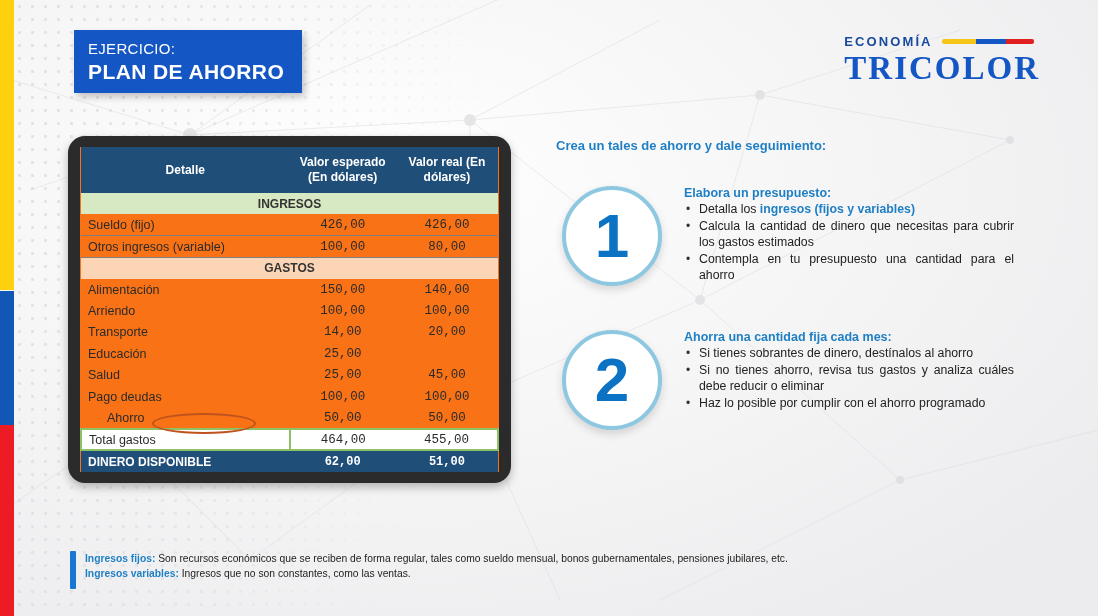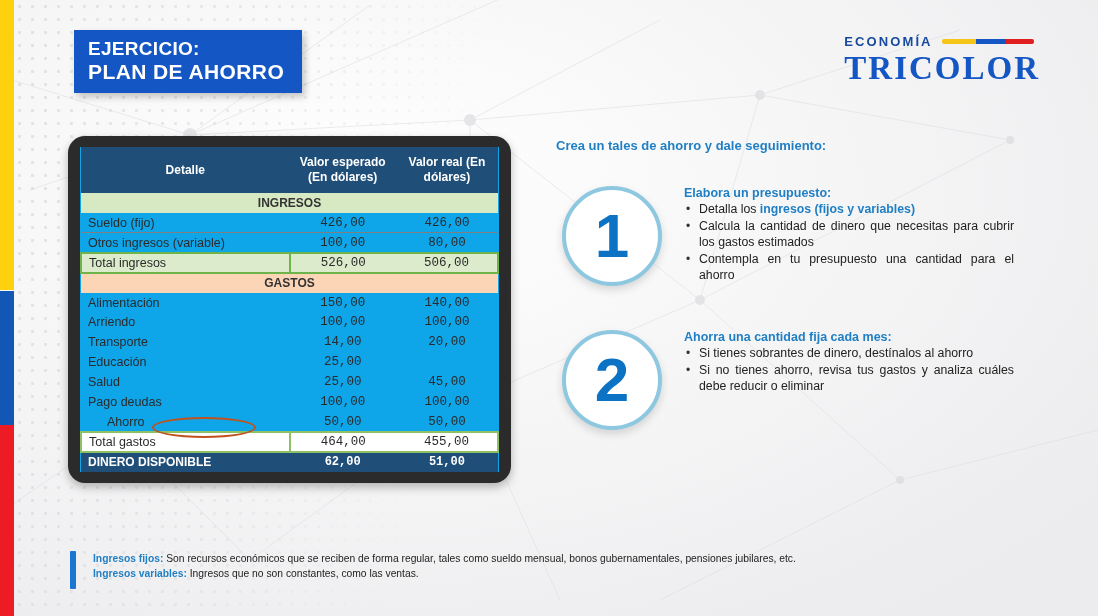--- a/index.html
+++ b/index.html
@@ -33,21 +33,21 @@
   #flagbar .r{ position:absolute; left:0; top:425px;width:14px; height:191px; background:#ed1c24; }
 
   
   #title-banner{
     position:absolute; left:74px; top:30px; width:228px; height:63px;
     background:#1456c4;
     box-shadow:3px 4px 7px rgba(0,0,0,.22);
     padding:9px 0 0 14px;
     color:#ffffff;
   }
-  #title-banner .l1{ font-size:19px; font-weight:bold; letter-spacing:.3px; line-height:19px; }
+  #title-banner .l1{ font-size:15px; font-weight:normal; letter-spacing:.3px; line-height:19px; }
   #title-banner .l2{ font-size:21px; font-weight:bold; letter-spacing:.4px; line-height:26px; margin-top:1px;}
 
   
   #logo{ position:absolute; right:58px; top:34px; text-align:left; }
   #logo .eco-row{ display:flex; align-items:center; gap:9px; }
   #logo .eco{ font-size:13px; font-weight:bold; letter-spacing:2.1px; color:#174a9c; }
   #logo .tri-flag{ display:flex; height:5px; width:92px; border-radius:2px; overflow:hidden; }
   #logo .tri-flag i{ display:block; height:100%; }
   #logo .tri-flag .f1{ width:34px; background:#f5c518; }
   #logo .tri-flag .f2{ width:30px; background:#1456c4; }
@@ -58,21 +58,21 @@
   #table-card{
     position:absolute; left:68px; top:136px; width:443px; height:347px;
     background:#2b2b2b;
     border-radius:17px;
     padding:11px 12px;
     box-shadow:0 4px 10px rgba(0,0,0,.28);
   }
   #budget-table{
     width:100%; height:100%;
     border-collapse:collapse;
-    background:#0ea5e9;
+    background:#f97316;
     font-size:12.5px;
     color:#2a2a2a;
     table-layout:fixed;
   }
   #budget-table td, #budget-table th{ padding:0 7px; height:19px; vertical-align:middle; }
   #budget-table th{ background:#1f4e79; color:#fff; font-size:12px; font-weight:bold; text-align:center; height:46px; line-height:15px; }
   .col-d{ width:50%; }
   .col-e{ width:25.5%; }
   .col-r{ width:24.5%; }
   .num{ text-align:center;font-family:Liberation Mono, monospace; }
@@ -129,21 +129,21 @@
   .bullets li::before{
     content:"•"; position:absolute; left:2px; top:0; color:#333; font-size:12px;
   }
   .hl{ color:#1f7fc4; font-weight:bold; }
   #step1{ left:562px; top:186px; }
   #step2{ left:562px; top:330px; }
 
   
   #footer-note{
     position:absolute; left:70px; top:551px; width:800px;
-    display:flex; gap:17px; align-items:flex-start;
+    display:flex; gap:9px; align-items:flex-start;
   }
   #footer-bar{ width:6px; height:38px; background:#1976d2; border-radius:1px; flex:none; }
   #footer-text{ font-size:10.3px; color:#222; line-height:14.5px; padding-top:1px; }
   #footer-text b{ color:#1f7fc4; }
 </style>
 </head>
 <body>
 
 <div id="bg-base"></div>
 <div id="bg-dots"></div>
@@ -214,25 +214,20 @@
       <tr class="rowline">
         <td>Sueldo (fijo)</td>
         <td class="num">426,00</td>
         <td class="num">426,00</td>
       </tr>
       <tr class="rowline">
         <td>Otros ingresos (variable)</td>
         <td class="num">100,00</td>
         <td class="num">80,00</td>
       </tr>
-      <tr class="tot-green">
-        <td>Total ingresos</td>
-        <td class="num">526,00</td>
-        <td class="num">506,00</td>
-      </tr>
 
       <tr>
         <td class="sect sect-gas" colspan="3">GASTOS</td>
       </tr>
 
       <tr>
         <td>Alimentación</td>
         <td class="num">150,00</td>
         <td class="num">140,00</td>
       </tr>
@@ -306,20 +301,21 @@
 
 <div class="step" id="step2">
   <div class="step-circle">
     <span>2</span>
   </div>
   <div class="step-body">
     <div class="step-head">Ahorra una cantidad fija cada mes:</div>
     <ul class="bullets">
       <li>Si tienes sobrantes de dinero, destínalos al ahorro</li>
       <li>Si no tienes ahorro, revisa tus gastos y analiza cuáles debe reducir o eliminar</li>
+      <li>Haz lo posible por cumplir con el ahorro programado</li>
     </ul>
   </div>
 </div>
 
 <div id="footer-note">
   <div id="footer-bar"></div>
   <div id="footer-text">
     <div>
       <b>Ingresos fijos:</b><span> Son recursos económicos que se reciben de forma regular, tales como sueldo mensual, bonos gubernamentales, pensiones jubilares, etc.</span>
     </div>

